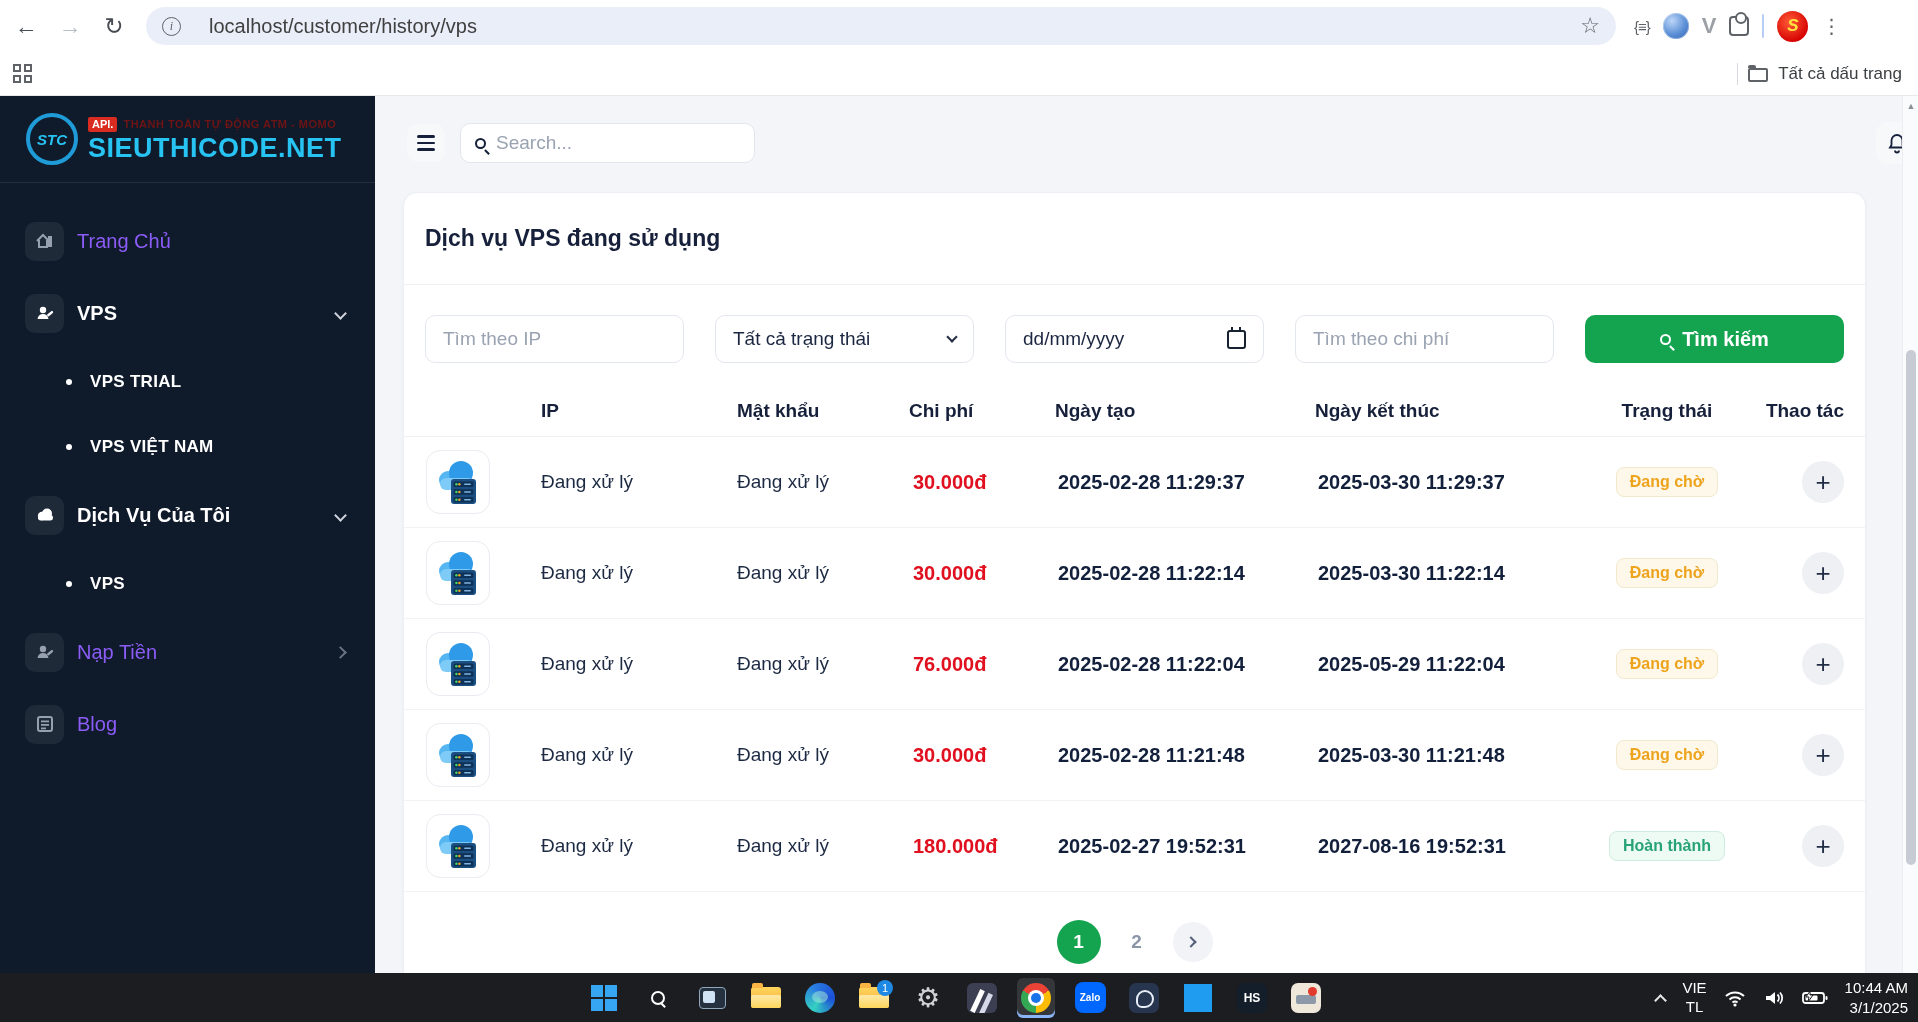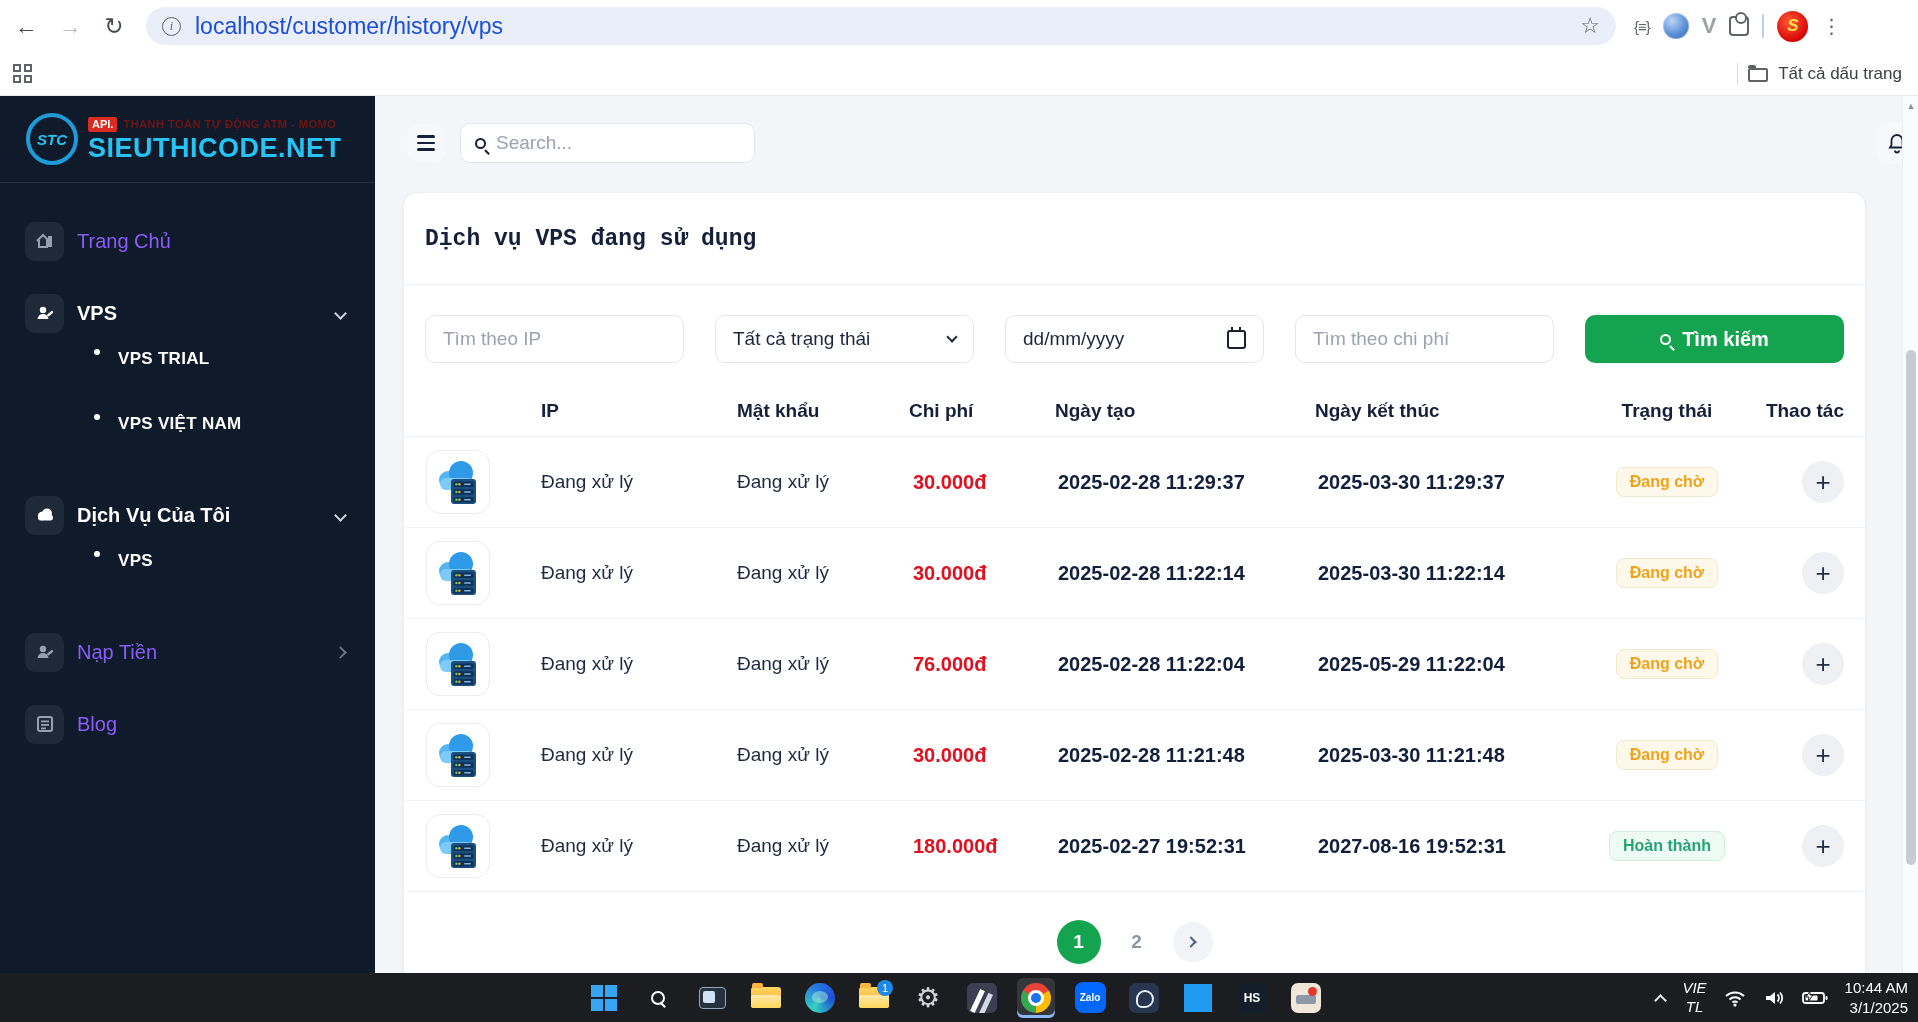--- a/index.html
+++ b/index.html
@@ -5,21 +5,21 @@
   * { margin:0; padding:0; box-sizing:border-box; }
   body { font-family:"Liberation Sans","DejaVu Sans",sans-serif; background:#ddd; }
   .screen { position:relative; width:1918px; height:1022px; background:#fff; overflow:hidden; }
 
   
   .toolbar { position:absolute; left:0; top:0; width:1918px; height:52px; background:#fff; display:flex; align-items:center; }
   .nav-btn { width:36px; height:36px; display:flex; align-items:center; justify-content:center; font-size:23px; color:#474b52; margin-left:8px; border-radius:50%; }
   .nav-btn.disabled { color:#b9bdc4; }
   .omnibox { height:38px; flex:0 0 1470px; margin-left:14px; background:#e9eef8; border-radius:19px; display:flex; align-items:center; padding:0 16px; }
   .info-ic { width:19px; height:19px; border:1.6px solid #5f6368; border-radius:50%; color:#5f6368; font-size:12px; display:flex; align-items:center; justify-content:center; font-style:italic; font-family:"Liberation Serif",serif; }
-  .url-text { margin-left:14px; font-size:23px; color:#1d4ed8; }
+  .url-text { margin-left:28px; font-size:20px; color:#404040; }
   .star-ic { margin-left:auto; font-size:22px; color:#5f6368; }
   .tb-right { display:flex; align-items:center; gap:13px; margin-left:18px; }
   .ext-braces { color:#5f6368; font-size:15px; letter-spacing:-1px; }
   .globe-ic { width:26px; height:26px; border-radius:50%; background:radial-gradient(circle at 35% 30%, #bcd6f7, #5b8fd6 55%, #2f5fae); box-shadow:inset 0 0 0 1px rgba(255,255,255,.35); }
   .v-ic { color:#9aa0a6; font-weight:bold; font-size:22px; }
   .puzzle-ic { width:20px; height:20px; border:2px solid #5f6368; border-radius:4px; position:relative; }
   .puzzle-ic::before { content:""; position:absolute; top:-6px; left:4px; width:8px; height:8px; background:#fff; border:2px solid #5f6368; border-radius:50%; }
   .vline { width:2px; height:24px; background:#b7cdf5; border-radius:1px; }
   .profile-ic { width:31px; height:31px; border-radius:50%; background:radial-gradient(circle at 40% 35%, #ff5a36, #d50000 75%); color:#ffe53d; font-weight:bold; font-style:italic; font-size:17px; display:flex; align-items:center; justify-content:center; }
   .dots-ic { color:#5f6368; font-size:20px; margin-right:6px; }
@@ -46,21 +46,21 @@
   .api-badge { background:#d92b20; color:#fff; font-size:11px; font-weight:bold; padding:2px 4px; border-radius:2px; }
   .tagline { color:#6e1414; font-size:11px; font-weight:bold; letter-spacing:.5px;text-align:center; }
   .logo-domain { color:#27c3f3; font-size:27px; font-weight:bold; letter-spacing:.5px; margin-top:3px; }
   .nav { padding-top:22px; }
   .nav-item { height:72px; display:flex; align-items:center; padding-left:25px; position:relative; cursor:pointer; }
   .tile { width:39px; height:39px; border-radius:10px; background:rgba(255,255,255,.07); display:flex; align-items:center; justify-content:center; flex:0 0 auto; }
   .nav-label { margin-left:13px; font-size:20px; color:#8b5cf6; }
   .nav-item.active .nav-label { color:#fff; font-weight:bold; }
   .nav-chev { position:absolute; right:30px; width:9px; height:9px; border-right:2.4px solid #cfd4dc; border-bottom:2.4px solid #cfd4dc; transform:rotate(45deg); }
   .nav-chev.right { transform:rotate(-45deg); border-color:#6a7280; }
-  .sub-item { height:65px; display:flex; align-items:flex-start; padding-left:66px; cursor:pointer;margin-left:28px; }
+  .sub-item { height:65px; display:flex; align-items:center; padding-left:66px; cursor:pointer; }
   .sub-dot { width:6px; height:6px; border-radius:50%; background:#fff; margin-right:18px; }
   .sub-label { color:#fff; font-size:17px; font-weight:bold; letter-spacing:.3px; }
 
   
   .main { position:absolute; left:375px; top:0; width:1643px; height:877px; }
   .page-header { margin:26px 48px 0 32px; height:42px; display:flex; align-items:center; }
   .burger { width:38px; height:38px; border-radius:10px; background:#f7f8fa; display:flex; flex-direction:column; align-items:center; justify-content:center; gap:4px; cursor:pointer; }
   .burger i { width:18px; height:2.6px; background:#16203a; border-radius:2px; }
   .searchbox { width:295px; height:40px; margin-left:15px; background:#fff; border:1px solid #e2e6ec; border-radius:10px; display:flex; align-items:center; padding:0 14px; }
   .mag { width:11px; height:11px; border:2.2px solid #16203a; border-radius:50%; position:relative; flex:0 0 auto; }
@@ -68,21 +68,21 @@
   .mag.white { border-color:#fff; } .mag.white::after { background:#fff; }
   .searchbox input { border:none; outline:none; margin-left:10px; font-size:19px; color:#33405a; width:220px; font-family:inherit; background:transparent; }
   .searchbox input::placeholder { color:#9aa3b2; }
   .hdr-right { margin-left:auto; display:flex; align-items:center; gap:10px; }
   .bell-tile { width:42px; height:42px; border-radius:12px; background:#f7f8fa; display:flex; align-items:center; justify-content:center; position:relative; cursor:pointer; }
   .bell-dot { position:absolute; top:-5px; right:-5px; width:16px; height:16px; border-radius:50%; background:#f3404c; box-shadow:0 0 0 4px rgba(243,64,76,.35); }
   .avatar { width:42px; height:42px; border-radius:12px; overflow:hidden; cursor:pointer; }
 
   
   .card { margin:28px 52px 0 28px; width:1463px; background:#fff; border:1px solid #eceff3; border-radius:14px; box-shadow:0 1px 3px rgba(16,24,40,.05); }
-  .card-title-row { height:92px; display:flex; align-items:center; padding:0 21px; border-bottom:1px solid #eef1f4;font-family:Liberation Mono, monospace; }
+  .card-title-row { height:92px; display:flex; align-items:center; padding:0 21px; border-bottom:1px solid #eef1f4; }
   .card-title { font-size:23px; font-weight:bold; color:#16203a; }
   .filters { display:grid; grid-template-columns:repeat(5,1fr); gap:31px; padding:30px 21px 22px 21px; }
   .f-input, .f-select, .f-date { height:48px; border:1px solid #e3e7ee; border-radius:10px; background:#fff; display:flex; align-items:center; padding:0 17px; font-size:19px; }
   .f-input input { border:none; outline:none; width:100%; font-size:19px; color:#33405a; font-family:inherit; }
   .f-input input::placeholder, .f-date .ph-gray { color:#9aa3b2; }
   .f-select { justify-content:space-between; color:#1b2640; cursor:pointer; }
   .sel-chev { width:8px; height:8px; border-right:2.2px solid #242e42; border-bottom:2.2px solid #242e42; transform:rotate(45deg); margin-top:-4px; }
   .f-date { justify-content:space-between; color:#1b2640; cursor:pointer; }
   .cal-ic { width:19px; height:19px; border:2.4px solid #17212f; border-radius:3px; position:relative; }
   .cal-ic::before { content:""; position:absolute; top:-5px; left:2px; width:2.4px; height:4px; background:#17212f; box-shadow:8px 0 0 #17212f; }
@@ -141,21 +141,21 @@
   .zalo-ic { width:31px; height:31px; border-radius:8px; background:#0168ff; color:#fff; font-weight:bold; font-size:10px; display:flex; align-items:center; justify-content:center; }
   .darkapp-ic { width:30px; height:30px; border-radius:7px; background:#27354f; position:relative; }
   .darkapp-ic::after { content:""; position:absolute; left:7px; top:7px; width:14px; height:14px; border:2.5px solid #e8eef7; border-radius:50% 50% 50% 6px; }
   .vscode-ic { width:28px; height:28px; background:#1f9cf0; clip-path:polygon(70% 0,100% 12%,100% 88%,70% 100%,20% 72%,6% 82%,0 74%,14% 50%,0 26%,6 18%,20% 28%); }
   .hs-ic { width:30px; height:30px; border-radius:7px; background:#141e2a; color:#fff; font-weight:bold; font-size:12px; display:flex; align-items:center; justify-content:center; }
   .snip-ic { width:30px; height:30px; border-radius:7px; background:#efe7da; position:relative; }
   .snip-ic::before { content:""; position:absolute; left:5px; top:12px; width:20px; height:9px; background:#8d99a8; border-radius:2px; }
   .snip-ic::after { content:""; position:absolute; right:4px; top:4px; width:9px; height:9px; border-radius:50%; background:#e23b2e; }
   .tb-tray { position:absolute; right:10px; top:0; height:49px; display:flex; align-items:center; gap:17px; color:#fff; }
   .tray-chev { width:9px; height:9px; border-right:2.4px solid #e8e8e8; border-bottom:2.4px solid #e8e8e8; transform:rotate(-135deg); margin-top:5px; }
-  .tray-lang { font-size:15px; text-align:center; line-height:1.25; cursor:pointer;font-style:italic; }
+  .tray-lang { font-size:15px; text-align:center; line-height:1.25; cursor:pointer; }
   .tray-clock { font-size:15px; text-align:right; line-height:1.3; cursor:pointer; }
   .tray-svg { display:flex; align-items:center; cursor:pointer; }
 </style>
 </head>
 <body>
 
 <svg width="0" height="0" style="position:absolute">
   <defs>
     <g id="vps-ic">
       <circle cx="14" cy="22" r="9" fill="#55b6f2"></circle>

